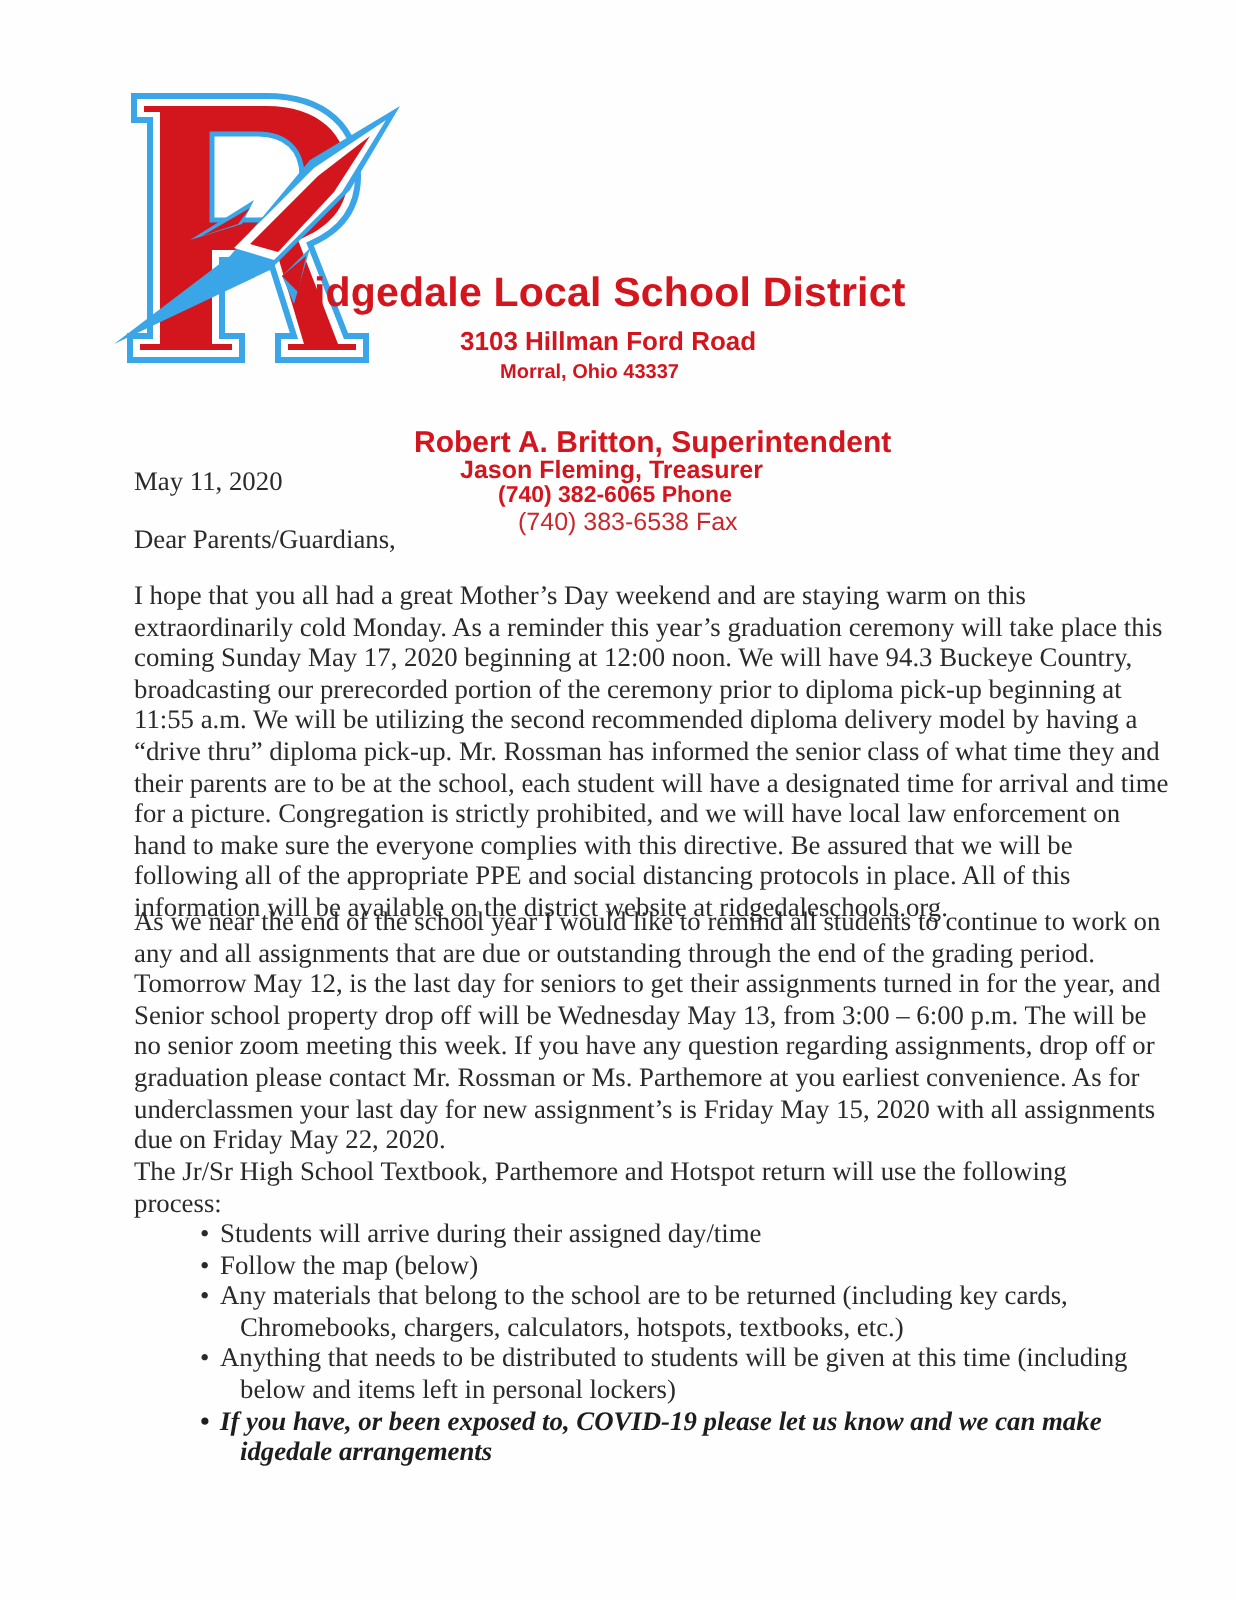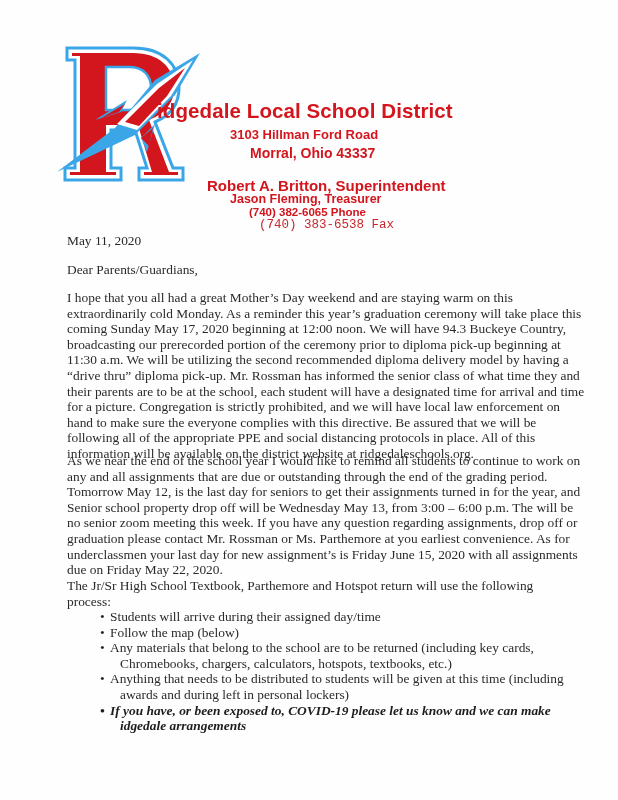--- a/index.html
+++ b/index.html
@@ -1,26 +1,26 @@
 <!DOCTYPE html>
 <html><head>
 <meta charset="utf-8">
 <style>
   html, body { margin:0; padding:0; background:#ffffff; }
   body { width:618px; height:800px; position:relative; overflow:hidden; }
   .page { position:absolute; left:0; top:0; width:618px; height:800px; background:#fefefe; }
   .logo { position:absolute; left:55px; top:40px; width:150px; height:145px; }
-  .hdr { position:absolute; font-family:"Liberation Sans", sans-serif; font-weight:bold; color:#d3151d; white-space:nowrap; }
+  .hdr { position:absolute; font-family:"Liberation Sans", sans-serif; font-weight:bold; color:#d3151d; white-space:nowrap;margin-top:36px; }
   .hdr-title { left:157px; top:99px; font-size:20.5px; letter-spacing:0.1px; }
   .hdr-addr1 { left:230px; top:127px; font-size:13px; }
-  .hdr-addr2 { left:250px; top:145px; font-size:14px; }
+  .hdr-addr2 { left:250px; top:145px; font-size:10px; }
   .hdr-super { left:207px; top:177px; font-size:15px; }
   .hdr-treas { left:230px; top:192px; font-size:12.5px; }
   .hdr-phone { left:249px; top:206px; font-size:11.5px; }
-  .hdr-fax { left:259px; top:218px; font-size:12.5px; font-weight:normal; font-family:Liberation Mono, monospace; color:#c8282d;text-align:right; }
+  .hdr-fax { left:259px; top:218px; font-size:12.5px; font-weight:normal; font-family:Liberation Sans, sans-serif; color:#c8282d;text-align:right; }
   .body-text { position:absolute; left:67px; width:520px; font-family:"Liberation Serif", serif; font-size:13.4px; line-height:15.6px; color:#2a2a2a; }
   .date { top:233px; }
   .salutation { top:262px; }
   .p1 { top:290px; }
   .p2 { top:453px; }
   .p3 { top:578px; }
   .bullets { position:absolute; left:100px; top:609px; width:440px; margin:0; padding:0; list-style:none; font-family:"Liberation Serif", serif; font-size:13.4px; line-height:15.6px; color:#2a2a2a; }
   .bullets li { position:relative; padding-left:10px; text-indent:0; }
   .bullets li .bul { position:absolute; left:0; top:0; }
   .bullets li .cont { display:block; padding-left:10px; }
@@ -60,37 +60,37 @@
   <div class="hdr hdr-fax">(740) 383-6538 Fax</div>
 
   <div class="body-text date">May 11, 2020</div>
   <div class="body-text salutation">Dear Parents/Guardians,</div>
 
   <div class="body-text p1">
     <span class="line">I hope that you all had a great Mother’s Day weekend and are staying warm on this</span>
     <span class="line">extraordinarily cold Monday. As a reminder this year’s graduation ceremony will take place this</span>
     <span class="line">coming Sunday May 17, 2020 beginning at 12:00 noon. We will have 94.3 Buckeye Country,</span>
     <span class="line">broadcasting our prerecorded portion of the ceremony prior to diploma pick-up beginning at</span>
-    <span class="line">11:30 a.m. We will be utilizing the second recommended diploma delivery model by having a</span>
+    <span class="line">11:55 a.m. We will be utilizing the second recommended diploma delivery model by having a</span>
     <span class="line">“drive thru” diploma pick-up. Mr. Rossman has informed the senior class of what time they and</span>
     <span class="line">their parents are to be at the school, each student will have a designated time for arrival and time</span>
     <span class="line">for a picture. Congregation is strictly prohibited, and we will have local law enforcement on</span>
     <span class="line">hand to make sure the everyone complies with this directive. Be assured that we will be</span>
     <span class="line">following all of the appropriate PPE and social distancing protocols in place. All of this</span>
     <span class="line">information will be available on the district website at ridgedaleschools.org.</span>
   </div>
 
   <div class="body-text p2">
     <span class="line">As we near the end of the school year I would like to remind all students to continue to work on</span>
     <span class="line">any and all assignments that are due or outstanding through the end of the grading period.</span>
     <span class="line">Tomorrow May 12, is the last day for seniors to get their assignments turned in for the year, and</span>
     <span class="line">Senior school property drop off will be Wednesday May 13, from 3:00 – 6:00 p.m. The will be</span>
     <span class="line">no senior zoom meeting this week. If you have any question regarding assignments, drop off or</span>
     <span class="line">graduation please contact Mr. Rossman or Ms. Parthemore at you earliest convenience. As for</span>
-    <span class="line">underclassmen your last day for new assignment’s is Friday June 15, 2020 with all assignments</span>
+    <span class="line">underclassmen your last day for new assignment’s is Friday May 15, 2020 with all assignments</span>
     <span class="line">due on Friday May 22, 2020.</span>
   </div>
 
   <div class="body-text p3">
     <span class="line">The Jr/Sr High School Textbook, Parthemore and Hotspot return will use the following</span>
     <span class="line">process:</span>
   </div>
 
   <ul class="bullets">
     <li>
@@ -102,21 +102,21 @@
       <span class="line">Follow the map (below)</span>
     </li>
     <li>
       <span class="bul">•</span>
       <span class="line">Any materials that belong to the school are to be returned (including key cards,</span>
       <span class="line cont">Chromebooks, chargers, calculators, hotspots, textbooks, etc.)</span>
     </li>
     <li>
       <span class="bul">•</span>
       <span class="line">Anything that needs to be distributed to students will be given at this time (including</span>
-      <span class="line cont">awards and during left in personal lockers)</span>
+      <span class="line cont">below and items left in personal lockers)</span>
     </li>
     <li class="emph">
       <span class="bul">•</span>
       <span class="line">If you have, or been exposed to, COVID-19 please let us know and we can make</span>
       <span class="line cont">idgedale arrangements</span>
     </li>
   </ul>
 </div>
 
 </body></html>

